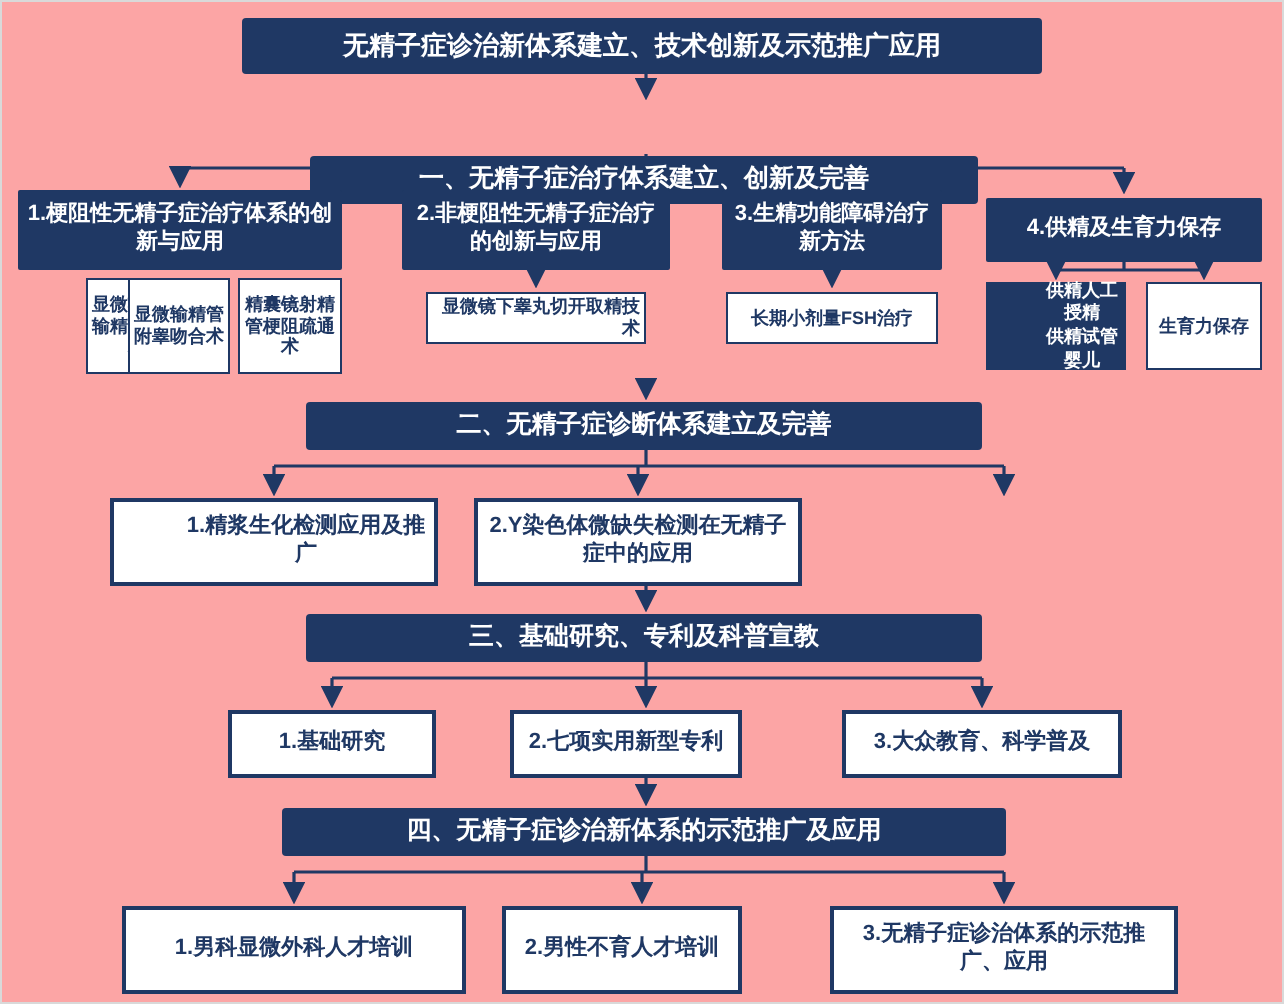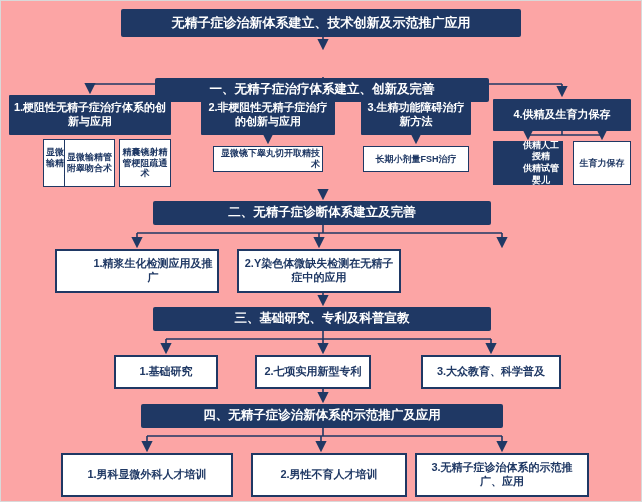--- a/index.html
+++ b/index.html
@@ -101,16 +101,16 @@
 
   <div class="abs banner f12" style="left:152px;top:306px;width:338px;height:24px;">三、基础研究、专利及科普宣教</div>
 
   <div class="abs whitebox f11" style="left:113px;top:354px;width:104px;height:34px;">1.基础研究</div>
   <div class="abs whitebox f11" style="left:254px;top:354px;width:116px;height:34px;">2.七项实用新型专利</div>
   <div class="abs whitebox f11" style="left:420px;top:354px;width:140px;height:34px;">3.大众教育、科学普及</div>
 
   <div class="abs banner f12" style="left:140px;top:403px;width:362px;height:24px;">四、无精子症诊治新体系的示范推广及应用</div>
 
   <div class="abs whitebox f11" style="left:60px;top:452px;width:172px;height:44px;">1.男科显微外科人才培训</div>
-  <div class="abs whitebox f11" style="left:250px;top:452px;width:156px;height:44px;">2.男性不育人才培训</div>
+  <div class="abs whitebox f11" style="left:250px;top:452px;width:120px;height:44px;">2.男性不育人才培训</div>
   <div class="abs whitebox f11" style="left:414px;top:452px;width:174px;height:44px;">3.无精子症诊治体系的示范推广、应用</div>
 
 </div>
 
 </body></html>

